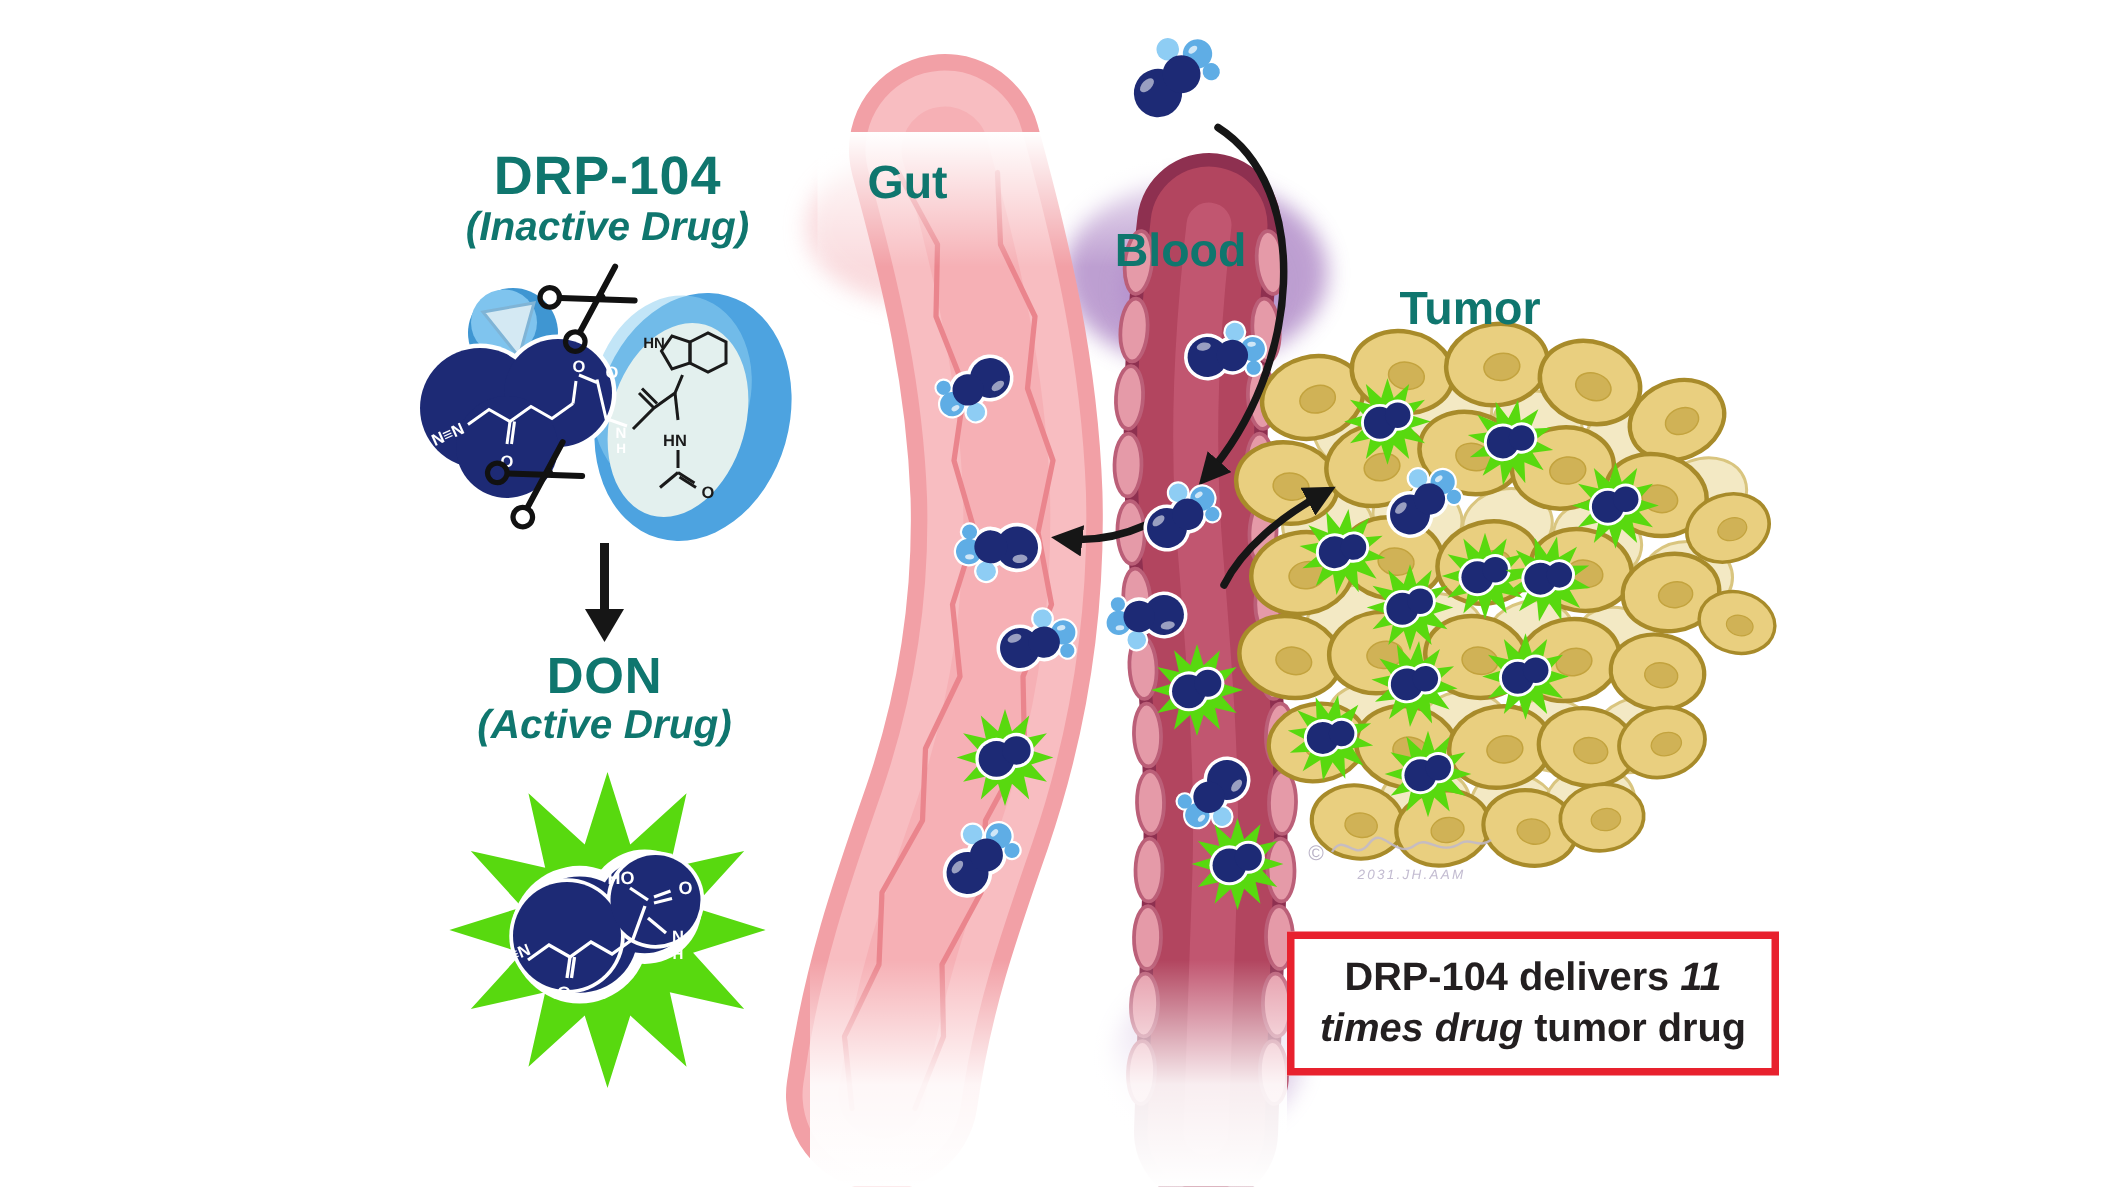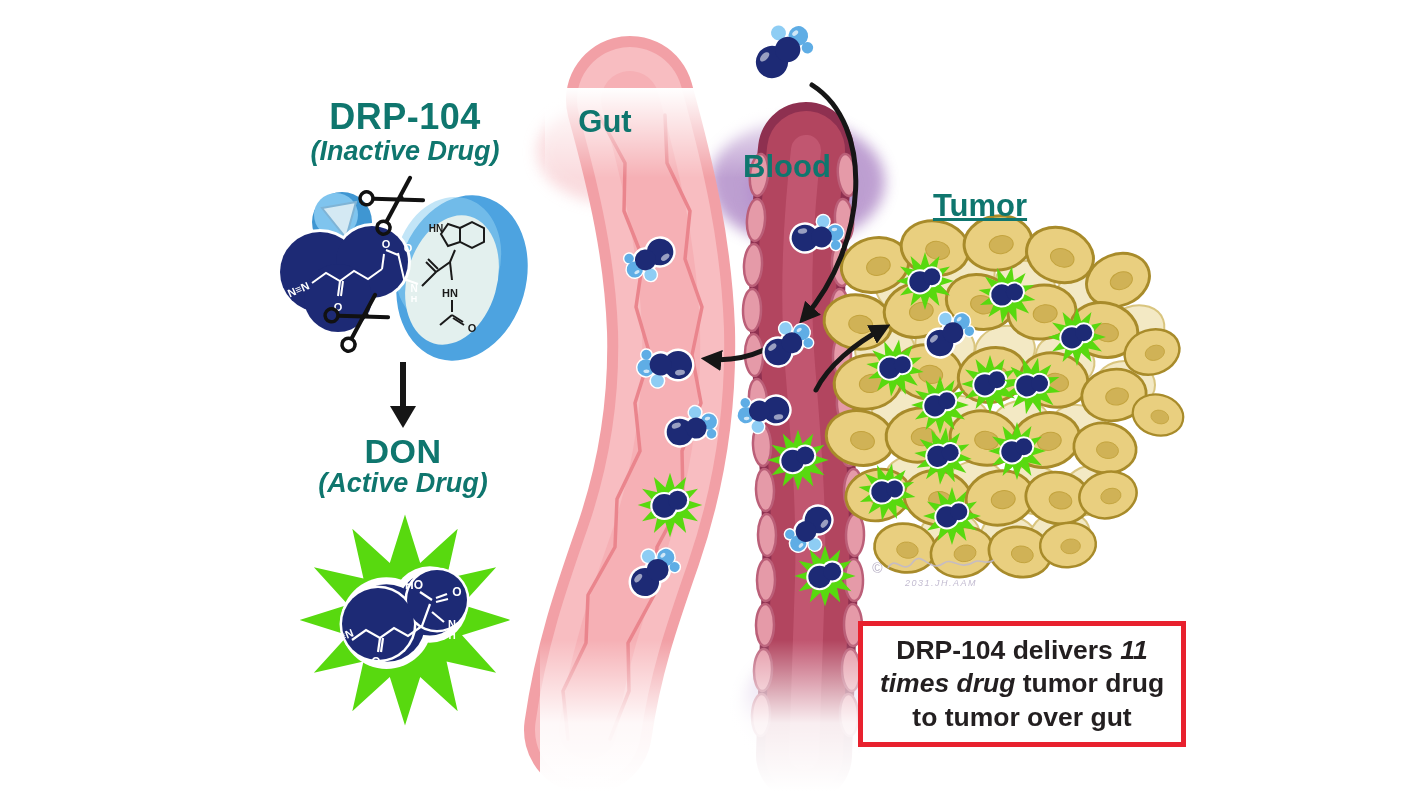--- a/index.html
+++ b/index.html
@@ -3,21 +3,21 @@
 <meta charset="utf-8">
 <style>
   html,body{margin:0;padding:0;background:#fff;}
   #stage{position:relative;width:1408px;height:791px;background:#fff;overflow:hidden;
          font-family:"Liberation Sans",sans-serif;color:#1d1a1b;}
   #art{position:absolute;left:0;top:0;}
   .lbl{position:absolute;font-weight:700;text-align:center;color:#0f766e;}
   .t-main{font-size:36px;letter-spacing:.5px;}
   .t-sub{font-size:27px;font-style:italic;}
   .t-comp{font-size:31px;}
-  #callout{position:absolute;left:858px;top:621px;width:328px;height:126px;
+  #callout{position:absolute;left:858px;top:621px;width:328px;height:96px;
            border:5px solid #e8212e;background:#fff;box-sizing:border-box;
            display:flex;flex-direction:column;justify-content:center;align-items:center;
            font-weight:700;font-size:26.5px;line-height:1.27;color:#231f20;text-align:center;}
   #callout i{font-style:italic;}
   .sig{position:absolute;color:#b9b2c6;font-style:italic;}
   #sig-c{left:872px;top:560px;font-size:14px;}
   #sig-credit{left:905px;top:578px;font-size:9px;letter-spacing:1.5px;color:#c3bcd1;}
   svg text{font-family:"Liberation Sans",sans-serif;}
 </style>
 </head>
@@ -313,26 +313,25 @@
   <path d="M 888 568 C 896 554, 903 576, 913 562 C 922 550, 930 574, 944 563 C 952 557, 960 571, 974 562 C 980 558, 986 566, 994 560" fill="none" stroke="#bfb8cc" stroke-width="1.6" opacity="0.85"></path>
 </svg>
 
 <div class="lbl t-main" style="left:300px;top:96px;width:210px;">DRP-104</div>
 <div class="lbl t-sub" style="left:290px;top:136px;width:230px;">(Inactive Drug)</div>
 <div class="lbl t-main" style="left:328px;top:432px;width:150px;font-size:34px;">DON</div>
 <div class="lbl t-sub" style="left:313px;top:468px;width:180px;">(Active Drug)</div>
 
 <div class="lbl t-comp" style="left:560px;top:104px;width:90px;">Gut</div>
 <div class="lbl t-comp" style="left:732px;top:104px;width:110px;margin-top:45px;">Blood</div>
-<div class="lbl t-comp" style="left:915px;top:188px;width:130px;text-decoration:underline;">Tumor</div>
+<div class="lbl t-comp" style="left:915px;top:188px;width:130px;">Tumor</div>
 
 <div id="callout">
   <div>
         <div><span>DRP-104 delivers </span><i>11</i></div>
         <div><i>times drug</i><span> tumor drug</span></div>
-        <div><span>to tumor over gut</span></div>
       </div>
 </div>
 
 <div class="sig" id="sig-c">©</div>
 <div class="sig" id="sig-credit">2031.JH.AAM</div>
 
 </div>
 
 </body></html>

